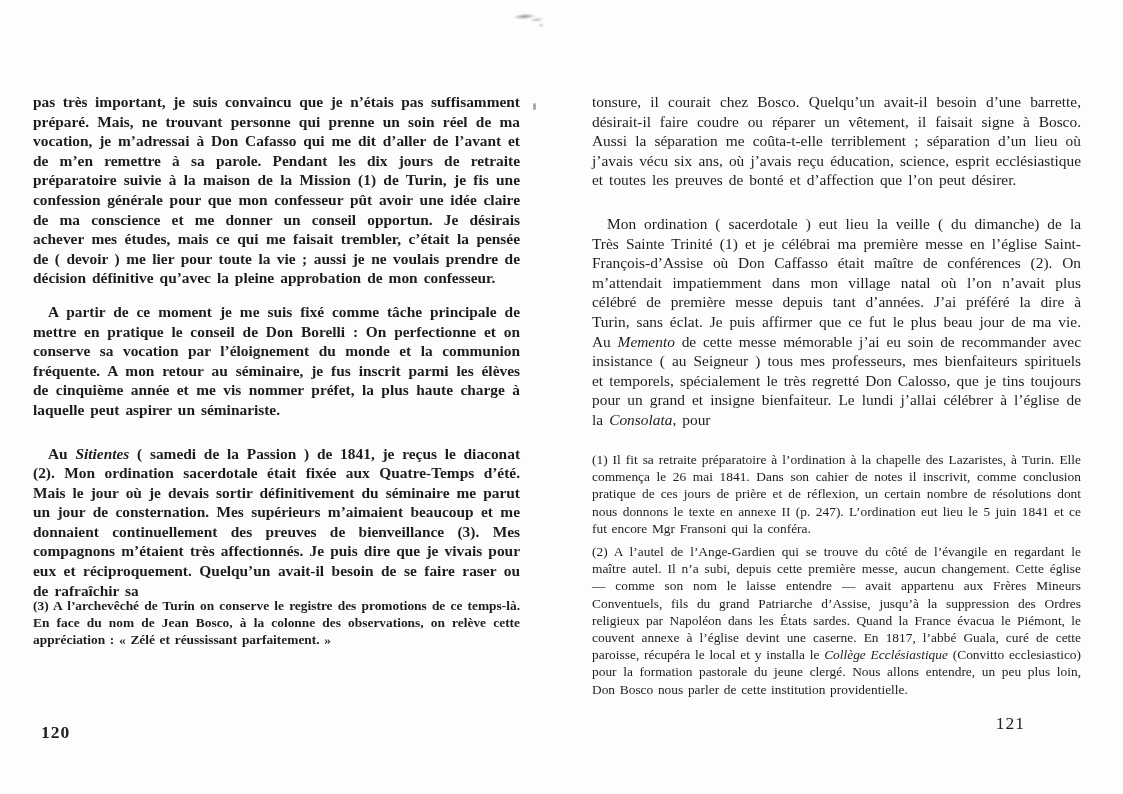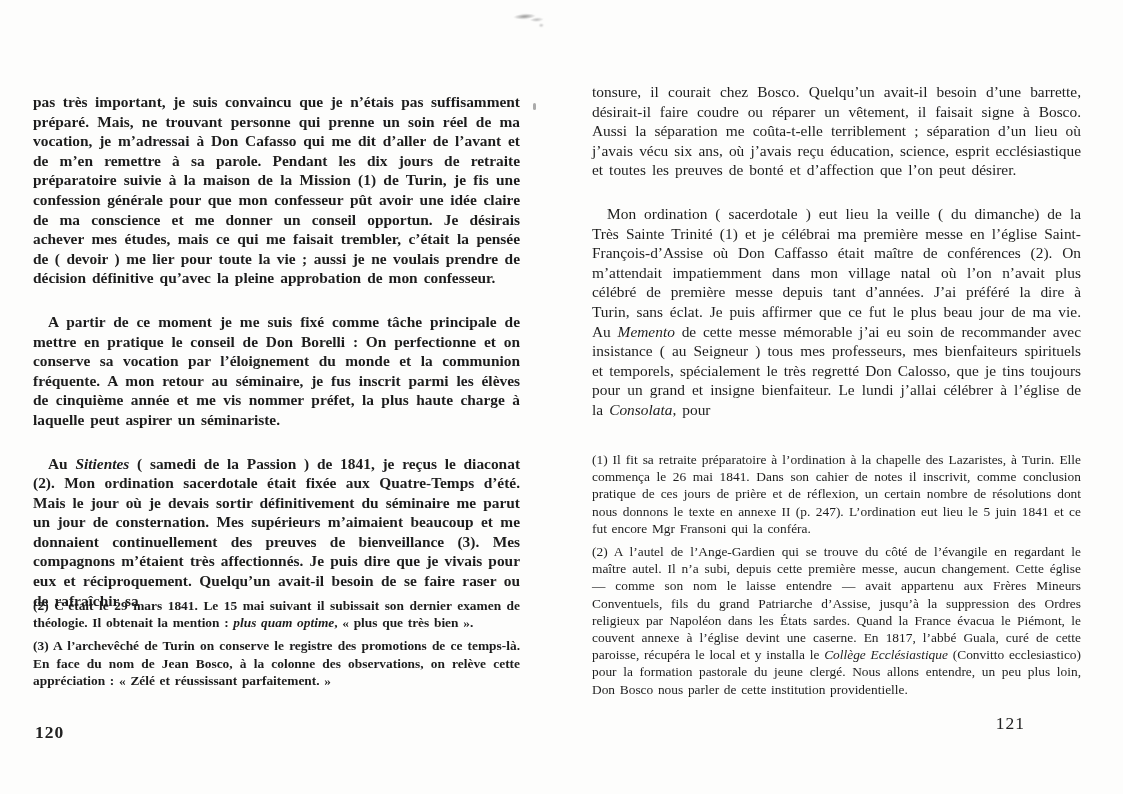--- a/index.html
+++ b/index.html
@@ -26,34 +26,34 @@
   }
   .page-left  { left: 33px;  width: 487px; font-weight: bold; }
   .page-right { left: 592px; width: 489px; }
 
   .main-text {
     position: absolute;
     left: 0;
     right: 0;
   }
   .page-left  .main-text { top: 92px; }
-  .page-right .main-text { top: 82px; }
+  .page-right .main-text { top: 92px; }
 
   .para {
     margin: 0;
     font-size: 15.4px;
     line-height: 19.6px;
     text-align: justify;
     text-align-last: left;
     word-spacing: 0.14em;
     hyphens: auto;
     -webkit-hyphens: auto;
   }
   .para.indent { text-indent: 15px; }
-  .para.gap    { margin-top: 24px; }
+  .para.gap    { margin-top: 14px; }
   .para.gap-large { margin-top: 24px; }
 
   .footnotes {
     position: absolute;
     left: 0;
     right: 0;
   }
   .page-left  .footnotes { top: 597px; }
   .page-right .footnotes { top: 451px; }
 
@@ -67,21 +67,21 @@
     hyphens: auto;
     -webkit-hyphens: auto;
   }
 
   .page-number {
     position: absolute;
     font-size: 17.5px;
     letter-spacing: 1px;
     color: #222;
   }
-  .page-number-left  { left: 2px;    top: 722px; }
+  .page-number-left  { left: 8px;    top: 722px; }
   .page-number-right { right: 56px; top: 713px; }
 
   
   .smudge {
     position: absolute;
     left: 511px;
     top: 11px;
     width: 42px;
     height: 22px;
     background:
@@ -110,21 +110,20 @@
   <div class="smudge"></div>
   <div class="speck"></div>
 
   <section class="page page-left">
     <div class="main-text">
       <p class="para"><span>pas très important, je suis convaincu que je n’étais pas suffisamment préparé. Mais, ne trouvant personne qui prenne un soin réel de ma vocation, je m’adressai à Don Cafasso qui me dit d’aller de l’avant et de m’en remettre à sa parole. Pendant les dix jours de retraite préparatoire suivie à la maison de la Mission (1) de Turin, je fis une confession générale pour que mon confesseur pût avoir une idée claire de ma conscience et me donner un conseil opportun. Je désirais achever mes études, mais ce qui me faisait trembler, c’était la pensée de ( devoir ) me lier pour toute la vie ; aussi je ne voulais prendre de décision définitive qu’avec la pleine approbation de mon confesseur.</span></p>
       <p class="para indent gap"><span>A partir de ce moment je me suis fixé comme tâche principale de mettre en pratique le conseil de Don Borelli : On perfectionne et on conserve sa vocation par l’éloignement du monde et la communion fréquente. A mon retour au séminaire, je fus inscrit parmi les élèves de cinquième année et me vis nommer préfet, la plus haute charge à laquelle peut aspirer un séminariste.</span></p>
       <p class="para indent gap-large"><span>Au </span><i>Sitientes</i><span> ( samedi de la Passion ) de 1841, je reçus le diaconat (2). Mon ordination sacerdotale était fixée aux Quatre-Temps d’été. Mais le jour où je devais sortir définitivement du séminaire me parut un jour de consternation. Mes supérieurs m’aimaient beaucoup et me donnaient continuellement des preuves de bienveillance (3). Mes compagnons m’étaient très affectionnés. Je puis dire que je vivais pour eux et réciproquement. Quelqu’un avait-il besoin de se faire raser ou de rafraîchir sa</span></p>
     </div>
     <div class="footnotes">
-      <p class="footnote"><span>(2) C’était le 29 mars 1841. Le 15 mai suivant il subissait son dernier examen de théologie. Il obtenait la mention : </span><i>plus quam optime</i><span>, « plus que très bien ».</span></p>
       <p class="footnote"><span>(3) A l’archevêché de Turin on conserve le registre des promotions de ce temps-là. En face du nom de Jean Bosco, à la colonne des observations, on relève cette appréciation : « Zélé et réussissant parfaitement. »</span></p>
     </div>
     <div class="page-number page-number-left">120</div>
   </section>
 
   <section class="page page-right">
     <div class="main-text">
       <p class="para"><span>tonsure, il courait chez Bosco. Quelqu’un avait-il besoin d’une barrette, désirait-il faire coudre ou réparer un vêtement, il faisait signe à Bosco. Aussi la séparation me coûta-t-elle terriblement ; séparation d’un lieu où j’avais vécu six ans, où j’avais reçu éducation, science, esprit ecclésiastique et toutes les preuves de bonté et d’affection que l’on peut désirer.</span></p>
       <p class="para indent gap-large"><span>Mon ordination ( sacerdotale ) eut lieu la veille ( du dimanche) de la Très Sainte Trinité (1) et je célébrai ma première messe en l’église Saint-François-d’Assise où Don Caffasso était maître de conférences (2). On m’attendait impatiemment dans mon village natal où l’on n’avait plus célébré de première messe depuis tant d’années. J’ai préféré la dire à Turin, sans éclat. Je puis affirmer que ce fut le plus beau jour de ma vie. Au </span><i>Memento</i><span> de cette messe mémorable j’ai eu soin de recommander avec insistance ( au Seigneur ) tous mes professeurs, mes bienfaiteurs spirituels et temporels, spécialement le très regretté Don Calosso, que je tins toujours pour un grand et insigne bienfaiteur. Le lundi j’allai célébrer à l’église de la </span><i>Consolata</i><span>, pour</span></p>
     </div>

